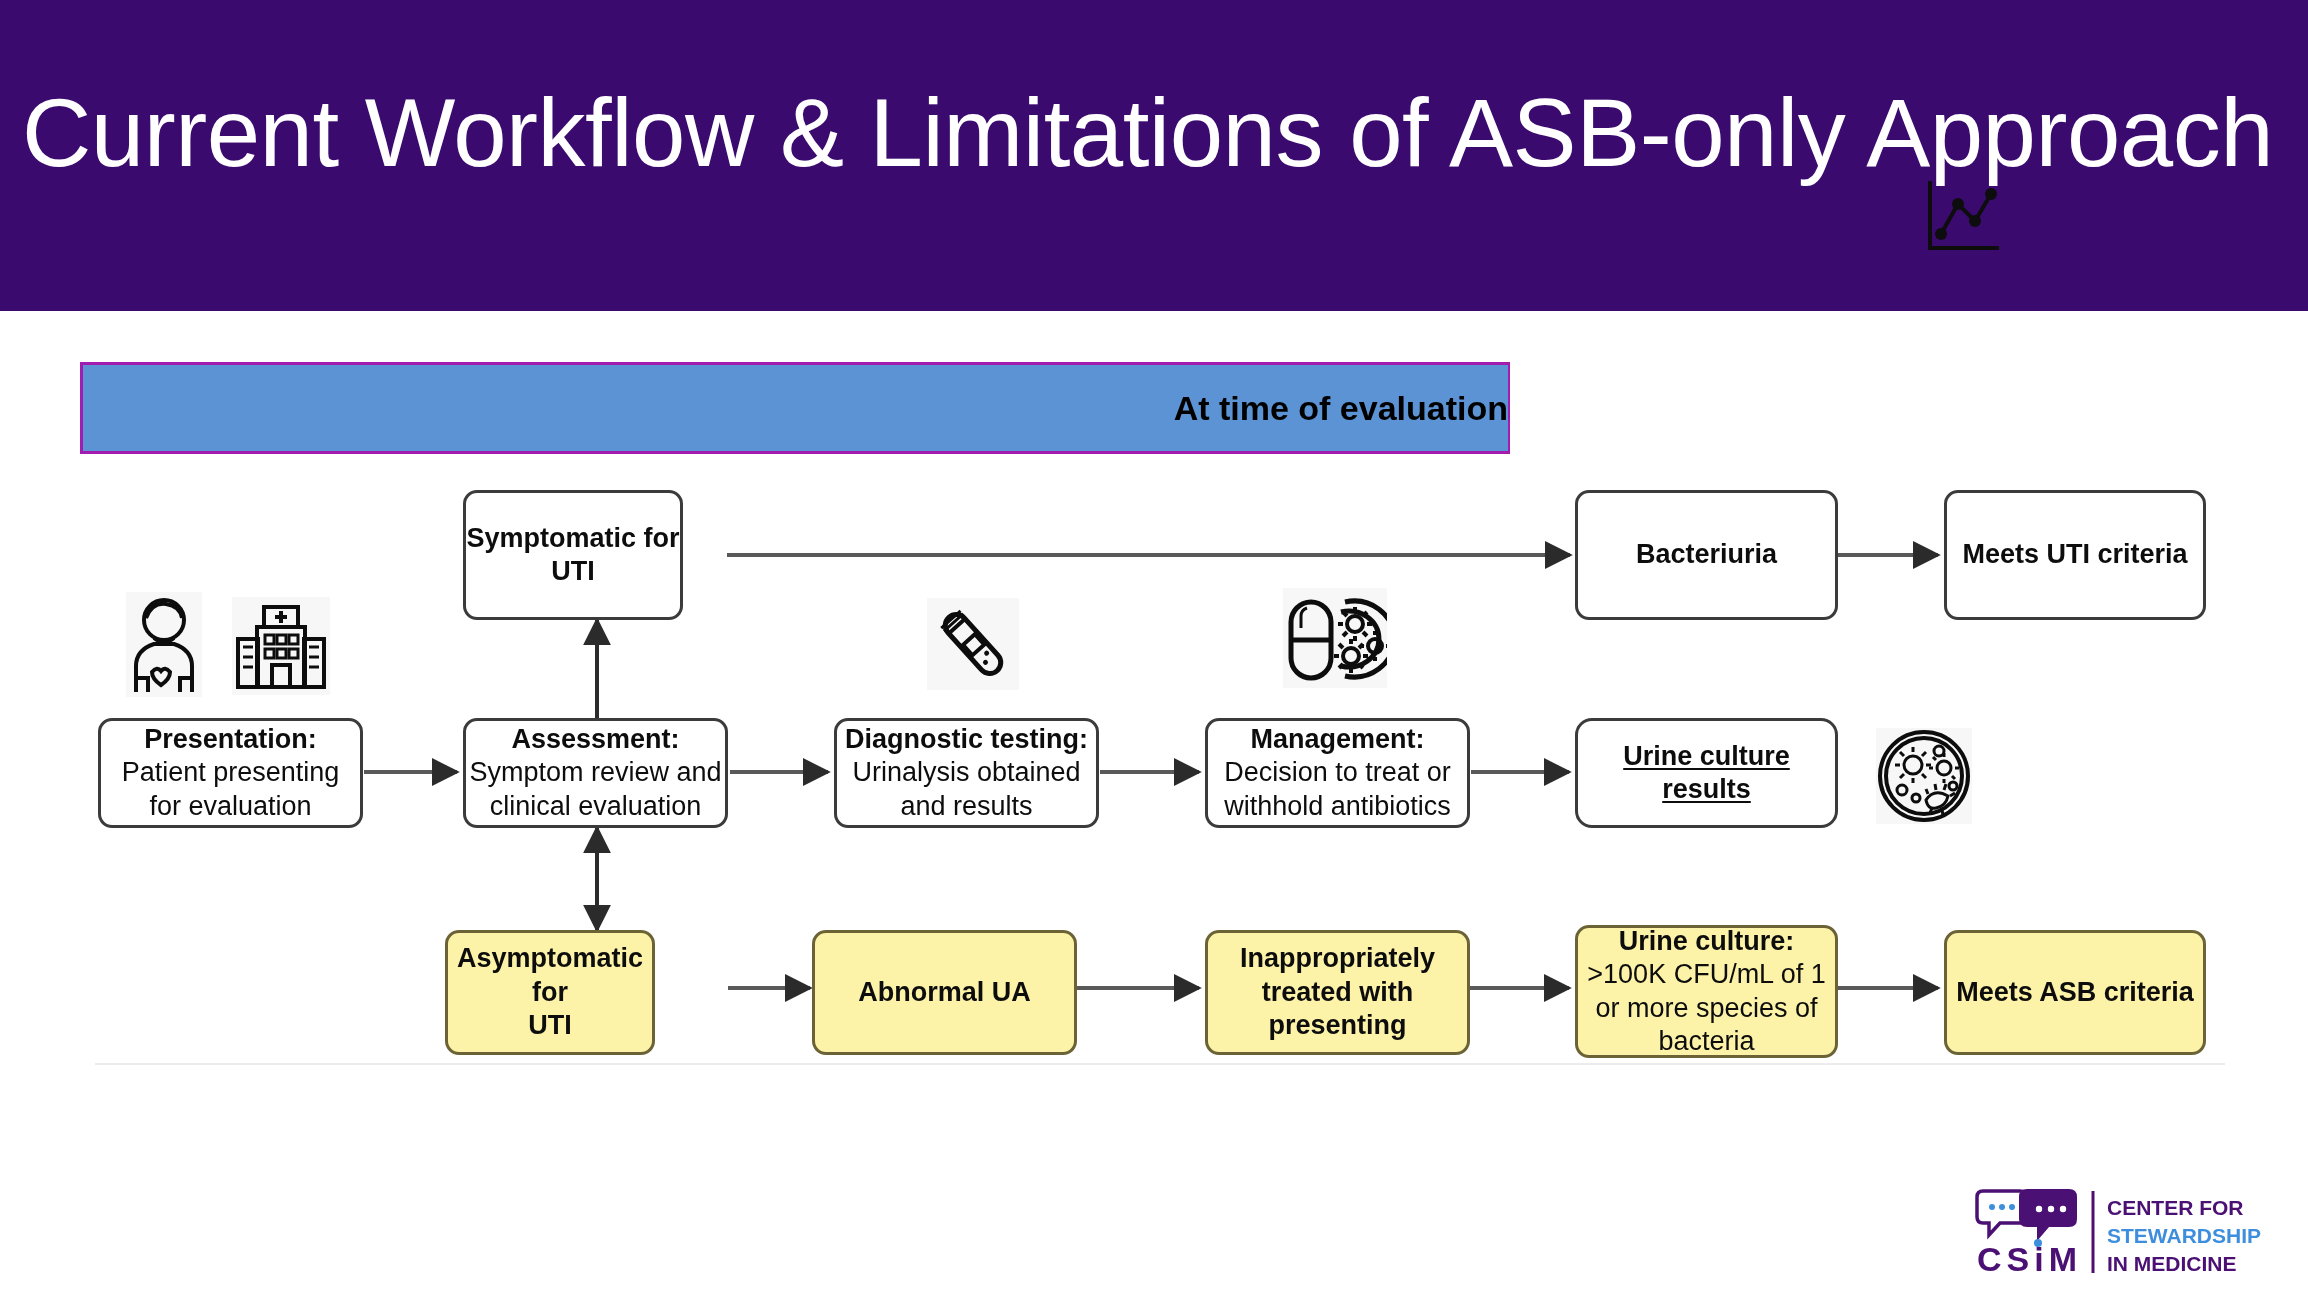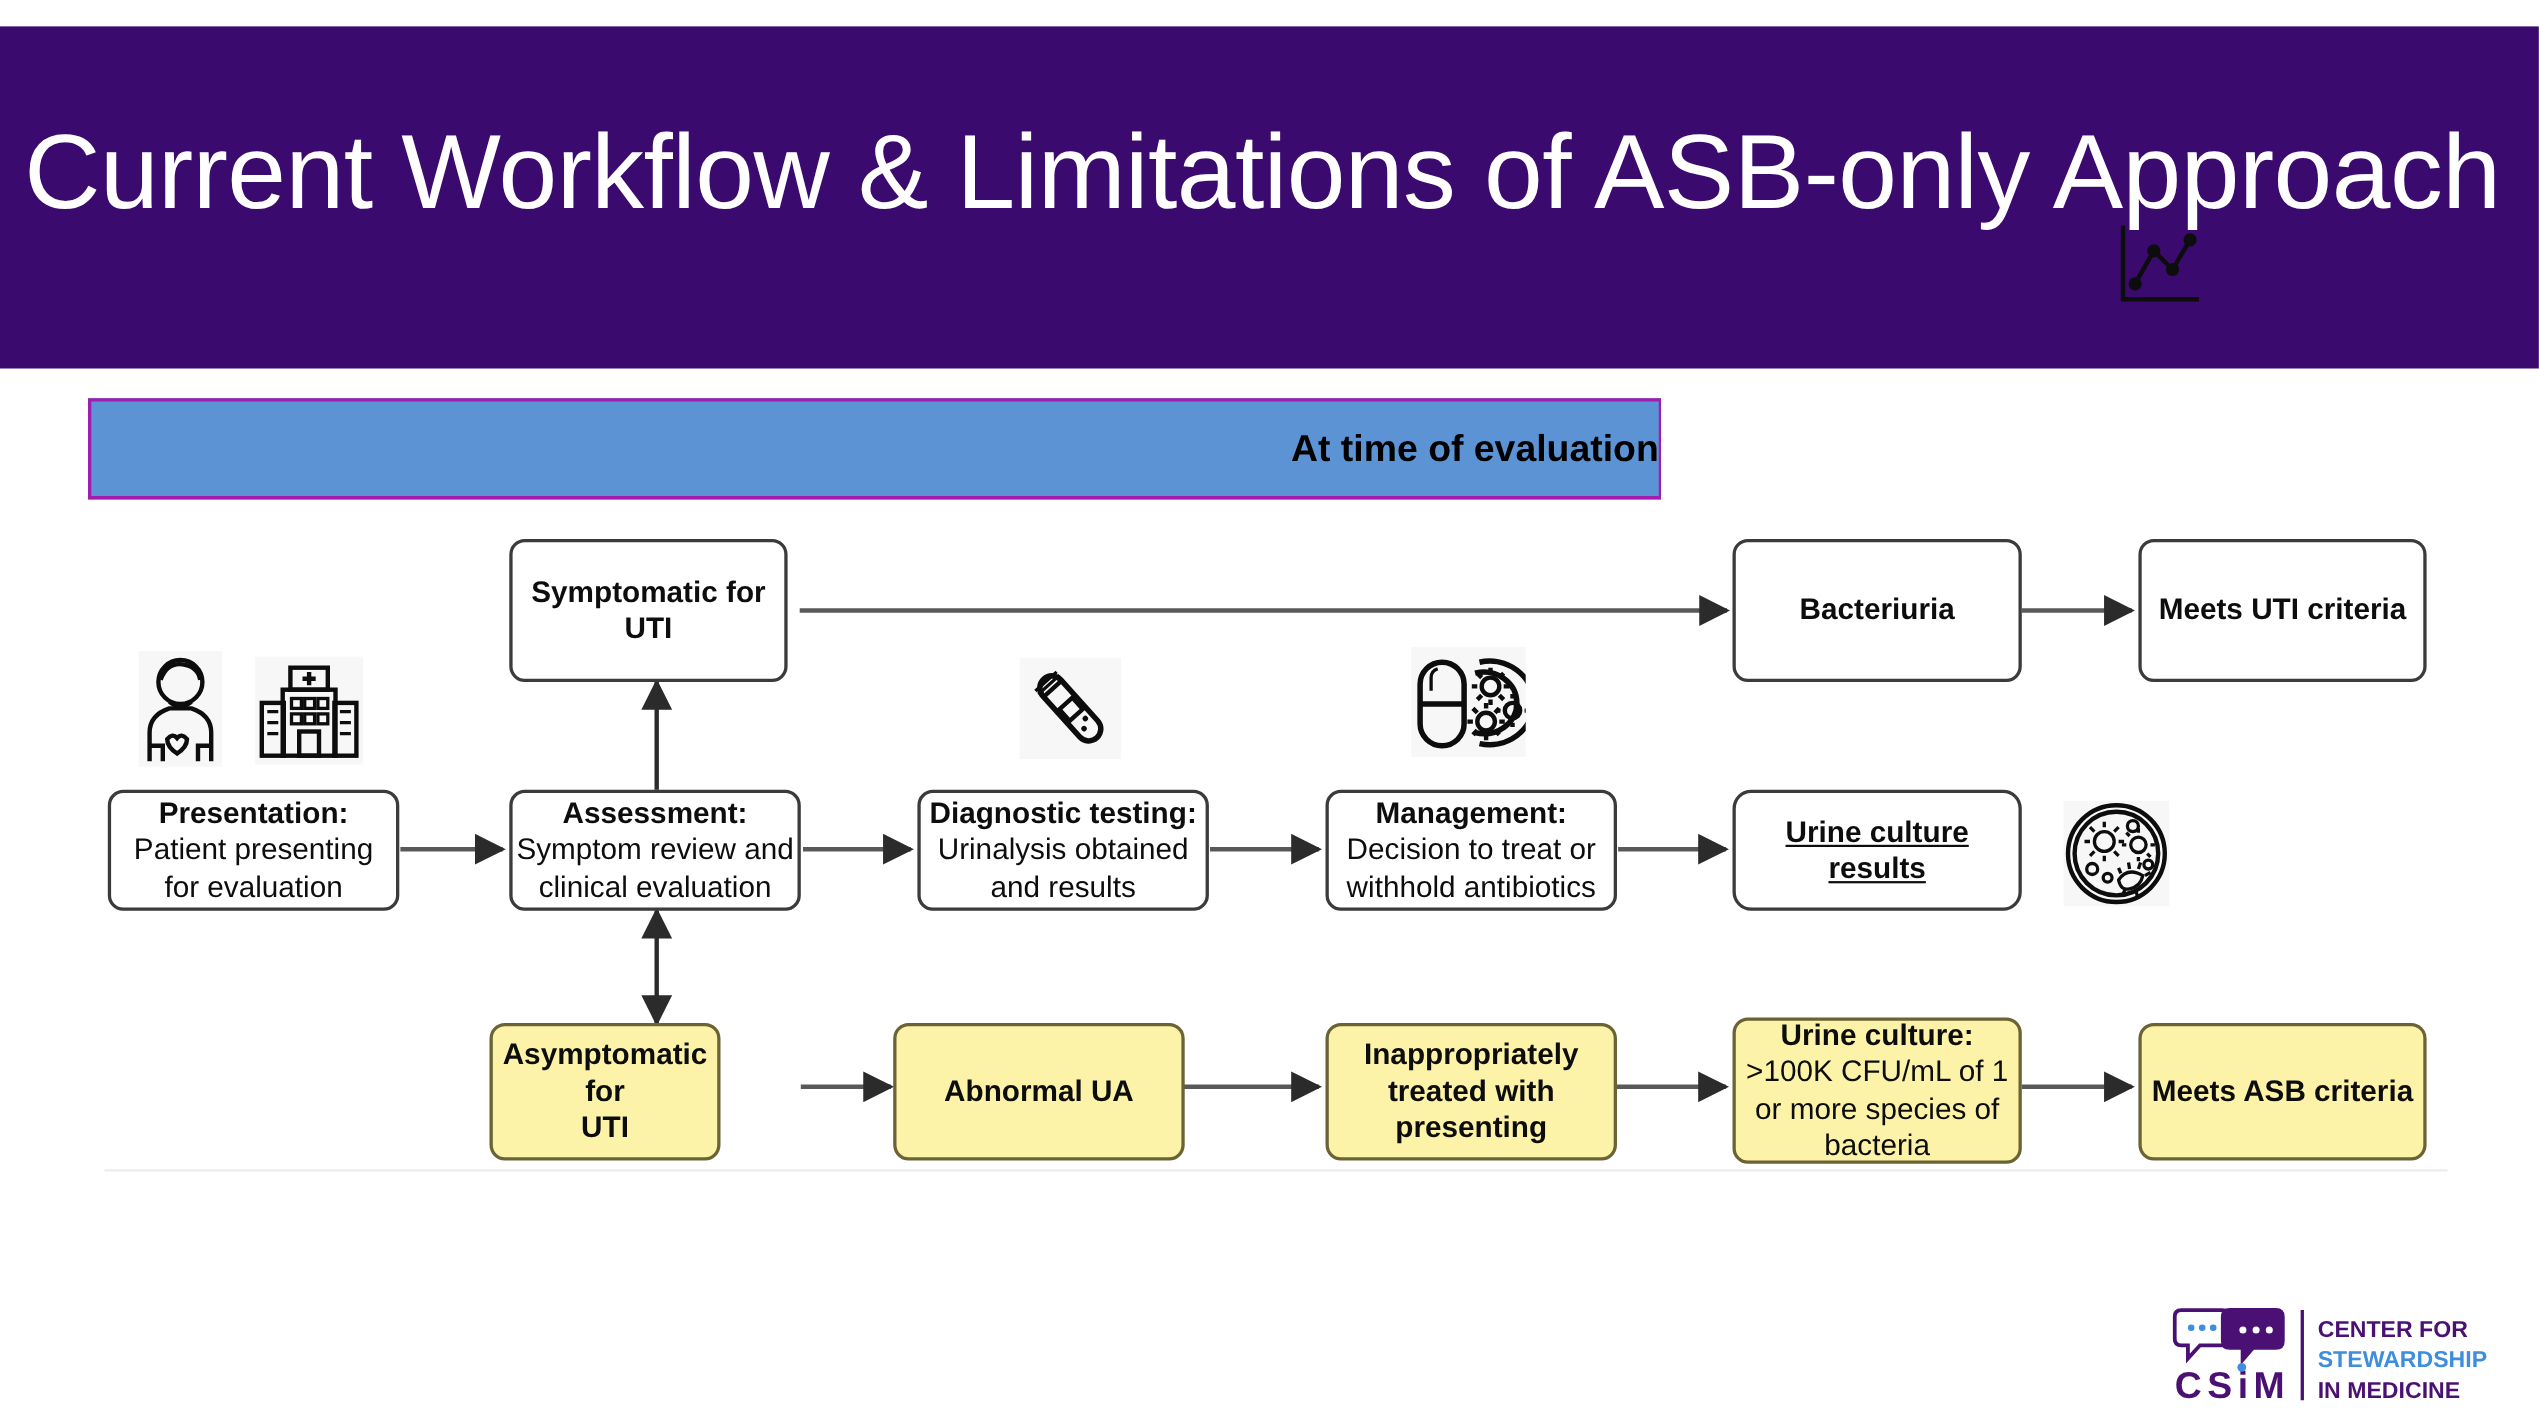--- a/index.html
+++ b/index.html
@@ -15,21 +15,20 @@
     font-family: "Liberation Sans", sans-serif;
   }
 
   
   .title-band {
     position: absolute;
     left: 0; top: 0;
     width: 2308px;
     height: 311px;
     background: #3A0A6E;
-    margin-top: 24px;
   }
   .title-text {
     position: absolute;
     left: 22px;
     top: 78px;
     font-size: 96px;
     font-weight: 400;
     color: #ffffff;
     letter-spacing: -0.5px;
     white-space: nowrap;
@@ -204,21 +203,21 @@
 
     <line x1="728" y1="988" x2="810" y2="988" stroke="#595959" stroke-width="4" marker-end="url(#ah)"></line>
 
     <line x1="1075" y1="988" x2="1199" y2="988" stroke="#595959" stroke-width="4" marker-end="url(#ah)"></line>
 
     <line x1="1470" y1="988" x2="1569" y2="988" stroke="#595959" stroke-width="4" marker-end="url(#ah)"></line>
 
     <line x1="1838" y1="988" x2="1938" y2="988" stroke="#595959" stroke-width="4" marker-end="url(#ah)"></line>
   </svg>
 
-  <div class="box white" style="left:463px; top:490px; width:253px; height:130px;">
+  <div class="box white" style="left:463px; top:490px; width:220px; height:130px;">
     <span class="solo">Symptomatic for UTI</span>
   </div>
 
   <div class="box white" style="left:1575px; top:490px; width:263px; height:130px;">
     <span class="solo">Bacteriuria</span>
   </div>
 
   <div class="box white" style="left:1944px; top:490px; width:262px; height:130px;">
     <span class="solo">Meets UTI criteria</span>
   </div>

